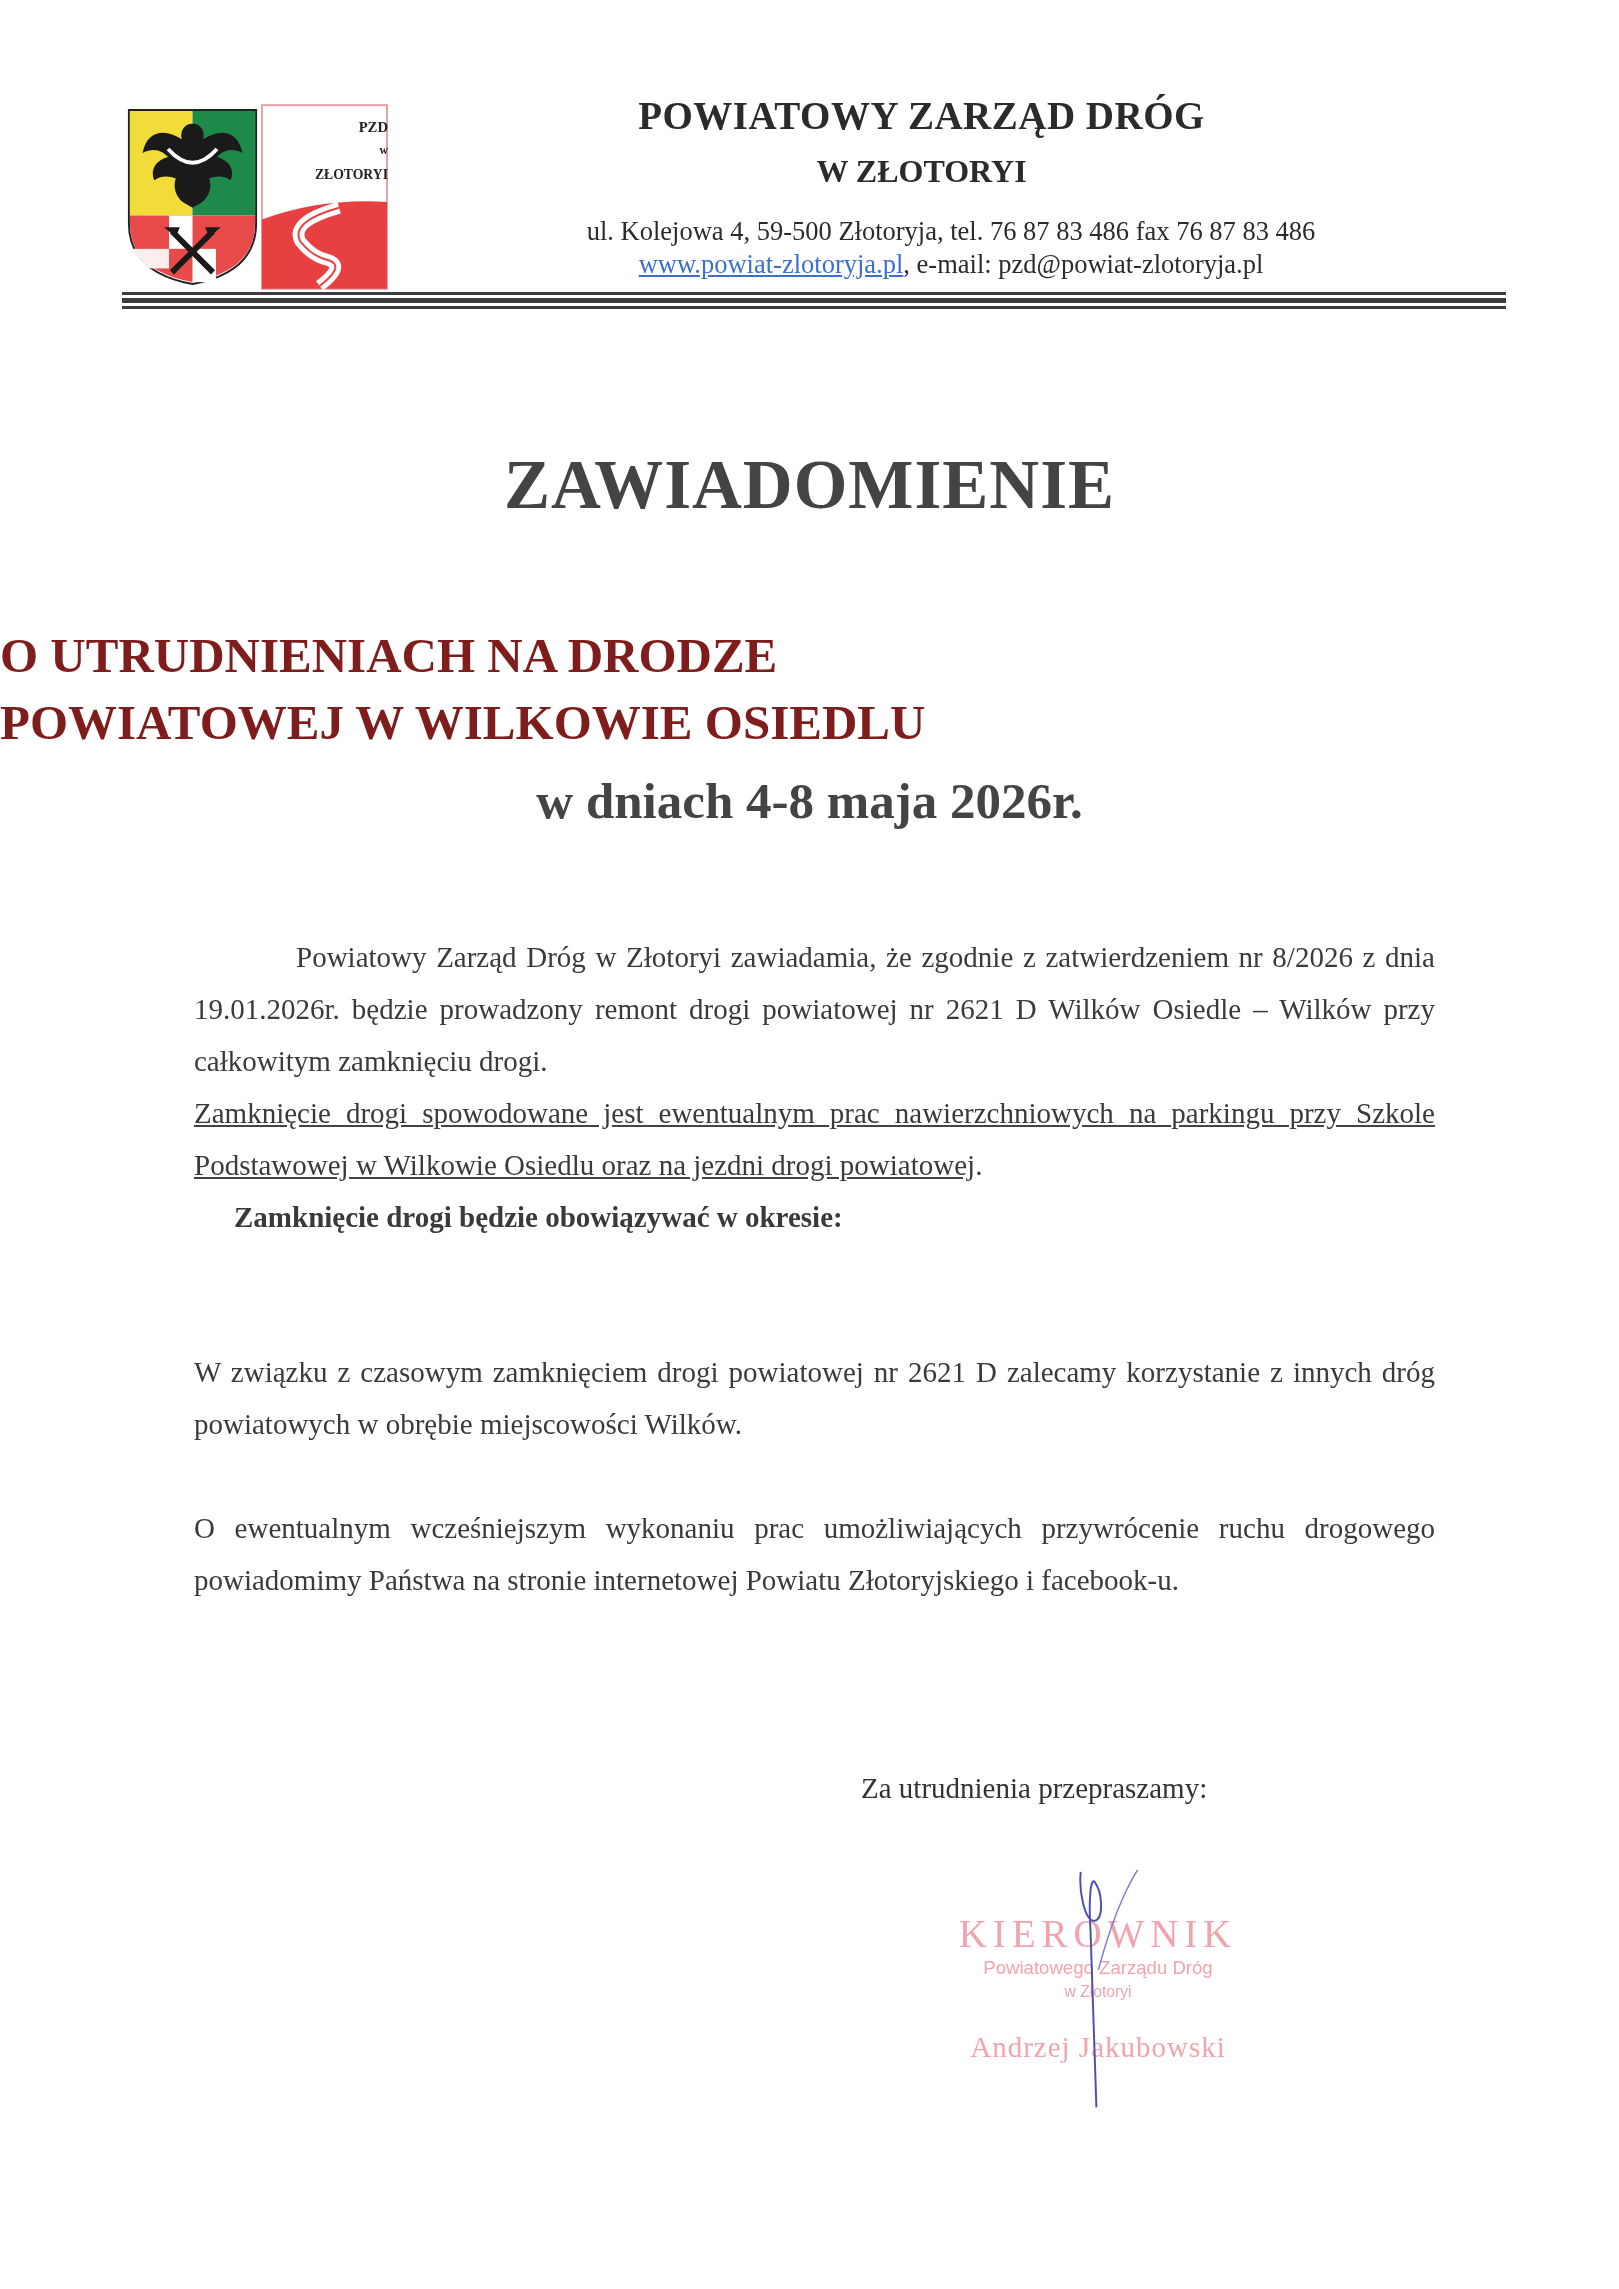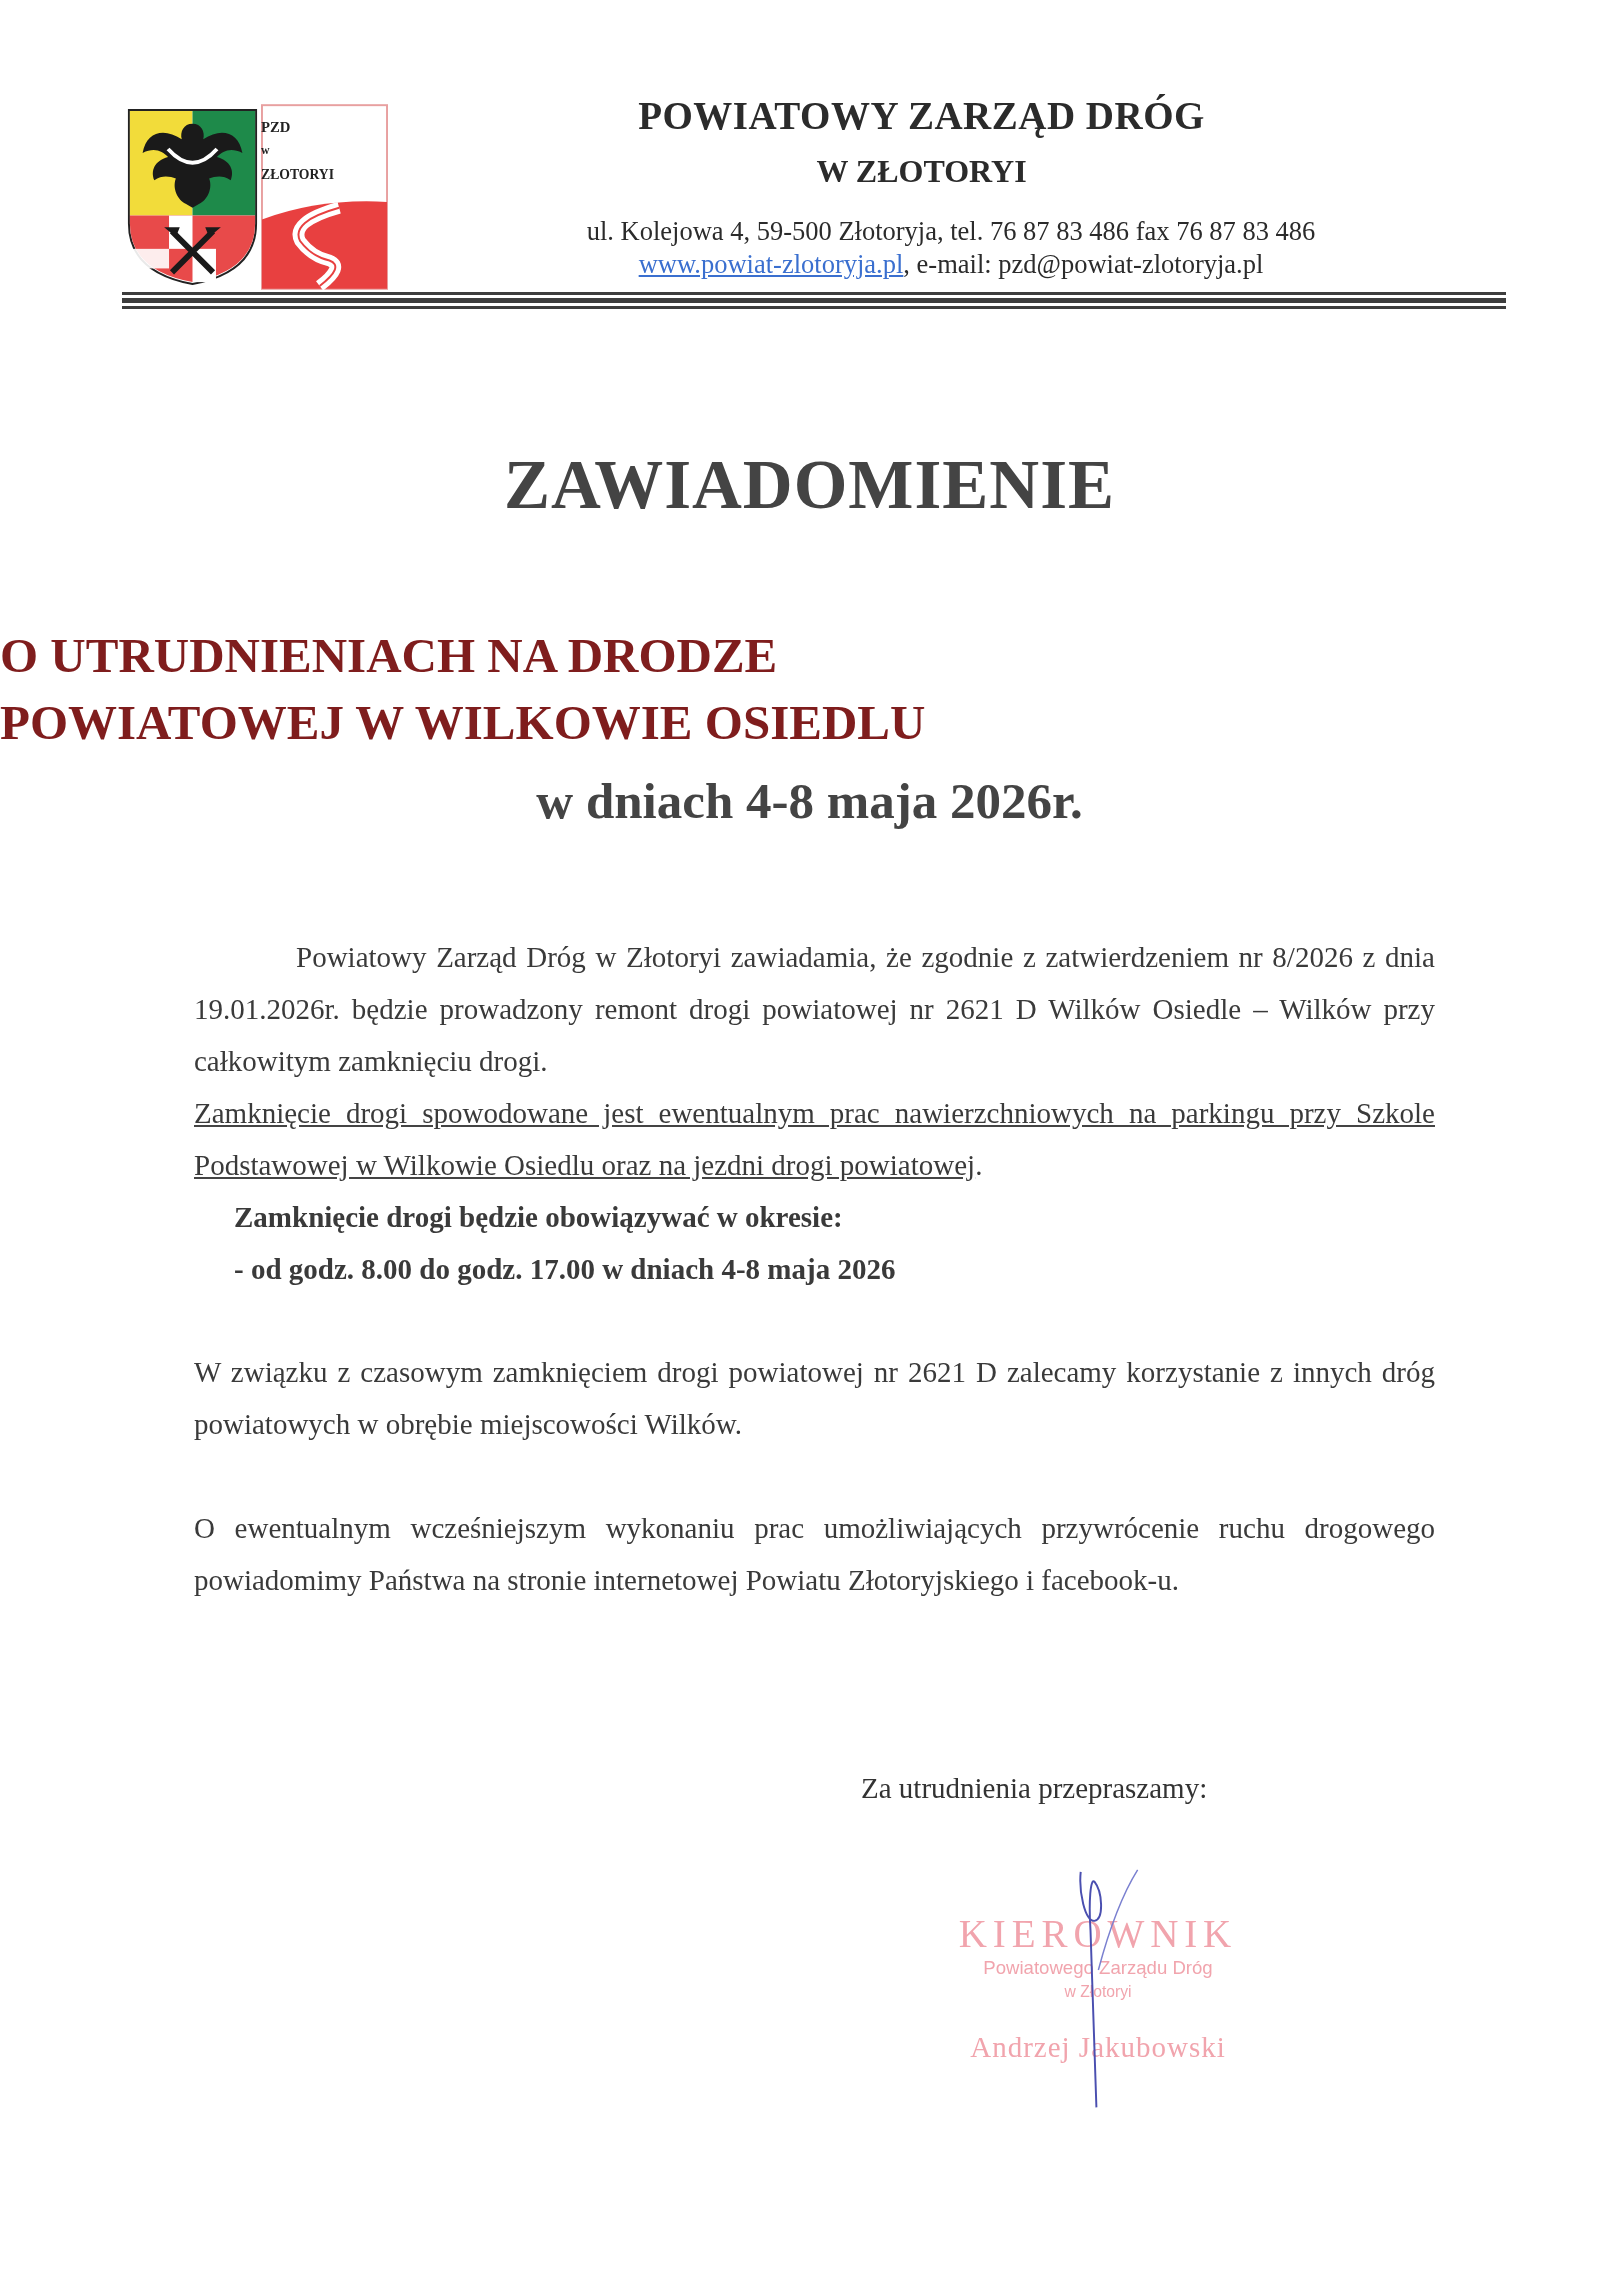--- a/index.html
+++ b/index.html
@@ -54,21 +54,21 @@
   <path d="M40 124 L56 124 L52 134 Z M82 124 L98 124 L86 134 Z" fill="#1a1a1a"></path>
 </svg>
 
 <div class="abs logo-pzd">
   <svg width="127" height="186" viewBox="0 0 130 190" style="position:absolute;left:0;top:0;">
     <rect x="1" y="1" width="128" height="188" fill="#fff" stroke="#e8a0a0" stroke-width="2"></rect>
     <path d="M1 118 Q60 96 129 100 L129 189 L1 189 Z" fill="#e84040"></path>
     <path d="M80 106 Q30 120 40 140 Q52 156 70 160 Q86 166 60 186" fill="none" stroke="#fff" stroke-width="12"></path>
     <path d="M80 106 Q30 120 40 140 Q52 156 70 160 Q86 166 60 186" fill="none" stroke="#e84040" stroke-width="2"></path>
   </svg>
-  <div style="position:absolute;left:0;top:9.8px;width:127px;text-align:left;font-weight:bold;font-size:14.7px;color:#222;line-height:27.4px;">
+  <div style="position:absolute;left:0;top:9.8px;width:127px;text-align:right;font-weight:bold;font-size:14.7px;color:#222;line-height:27.4px;">
     <div>PZD</div>
     <div style="font-size:11.8px;line-height:19.6px;">w</div>
     <div style="font-size:13.7px;">ZŁOTORYI</div>
   </div>
 </div>
 
 <div class="abs org-title">POWIATOWY ZARZĄD DRÓG</div>
 <div class="abs org-sub">W ZŁOTORYI</div>
 <div class="abs org-addr">ul. Kolejowa 4, 59-500 Złotoryja, tel. 76 87 83 486 fax 76 87 83 486</div>
 <div class="abs org-web">
@@ -84,21 +84,20 @@
 <div class="abs title-sub" style="top:694px;">POWIATOWEJ W WILKOWIE OSIEDLU</div>
 <div class="abs title-date">w dniach 4-8 maja 2026r.</div>
 
 <div class="abs para" style="top:931px;">
   <span class="indent"></span><span>Powiatowy Zarząd Dróg w Złotoryi zawiadamia, że zgodnie z zatwierdzeniem nr 8/2026 z dnia 19.01.2026r. będzie prowadzony remont drogi powiatowej nr 2621 D Wilków Osiedle – Wilków przy całkowitym zamknięciu drogi.</span>
   <br>
   <span class="ul">Zamknięcie drogi spowodowane jest ewentualnym prac nawierzchniowych na parkingu przy Szkole Podstawowej w Wilkowie Osiedlu oraz na jezdni drogi powiatowej</span><span>.</span>
   <br>
   <span class="b">Zamknięcie drogi będzie obowiązywać w okresie:</span>
   <br>
-  <span class="b">- od godz. 8.00 do godz. 17.00 w dniach 4-8 maja 2026</span>
 </div>
 
 <div class="abs para" style="top:1346px;">W związku z czasowym zamknięciem drogi powiatowej nr 2621 D zalecamy korzystanie z innych dróg powiatowych w obrębie miejscowości Wilków.</div>
 
 <div class="abs para" style="top:1502px;">O ewentualnym wcześniejszym wykonaniu prac umożliwiających przywrócenie ruchu drogowego powiadomimy Państwa na stronie internetowej  Powiatu Złotoryjskiego i facebook-u.</div>
 
 <div class="abs thanks">Za utrudnienia przepraszamy:</div>
 
 <div class="abs stamp">
   <div class="stamp-title">KIEROWNIK</div>

